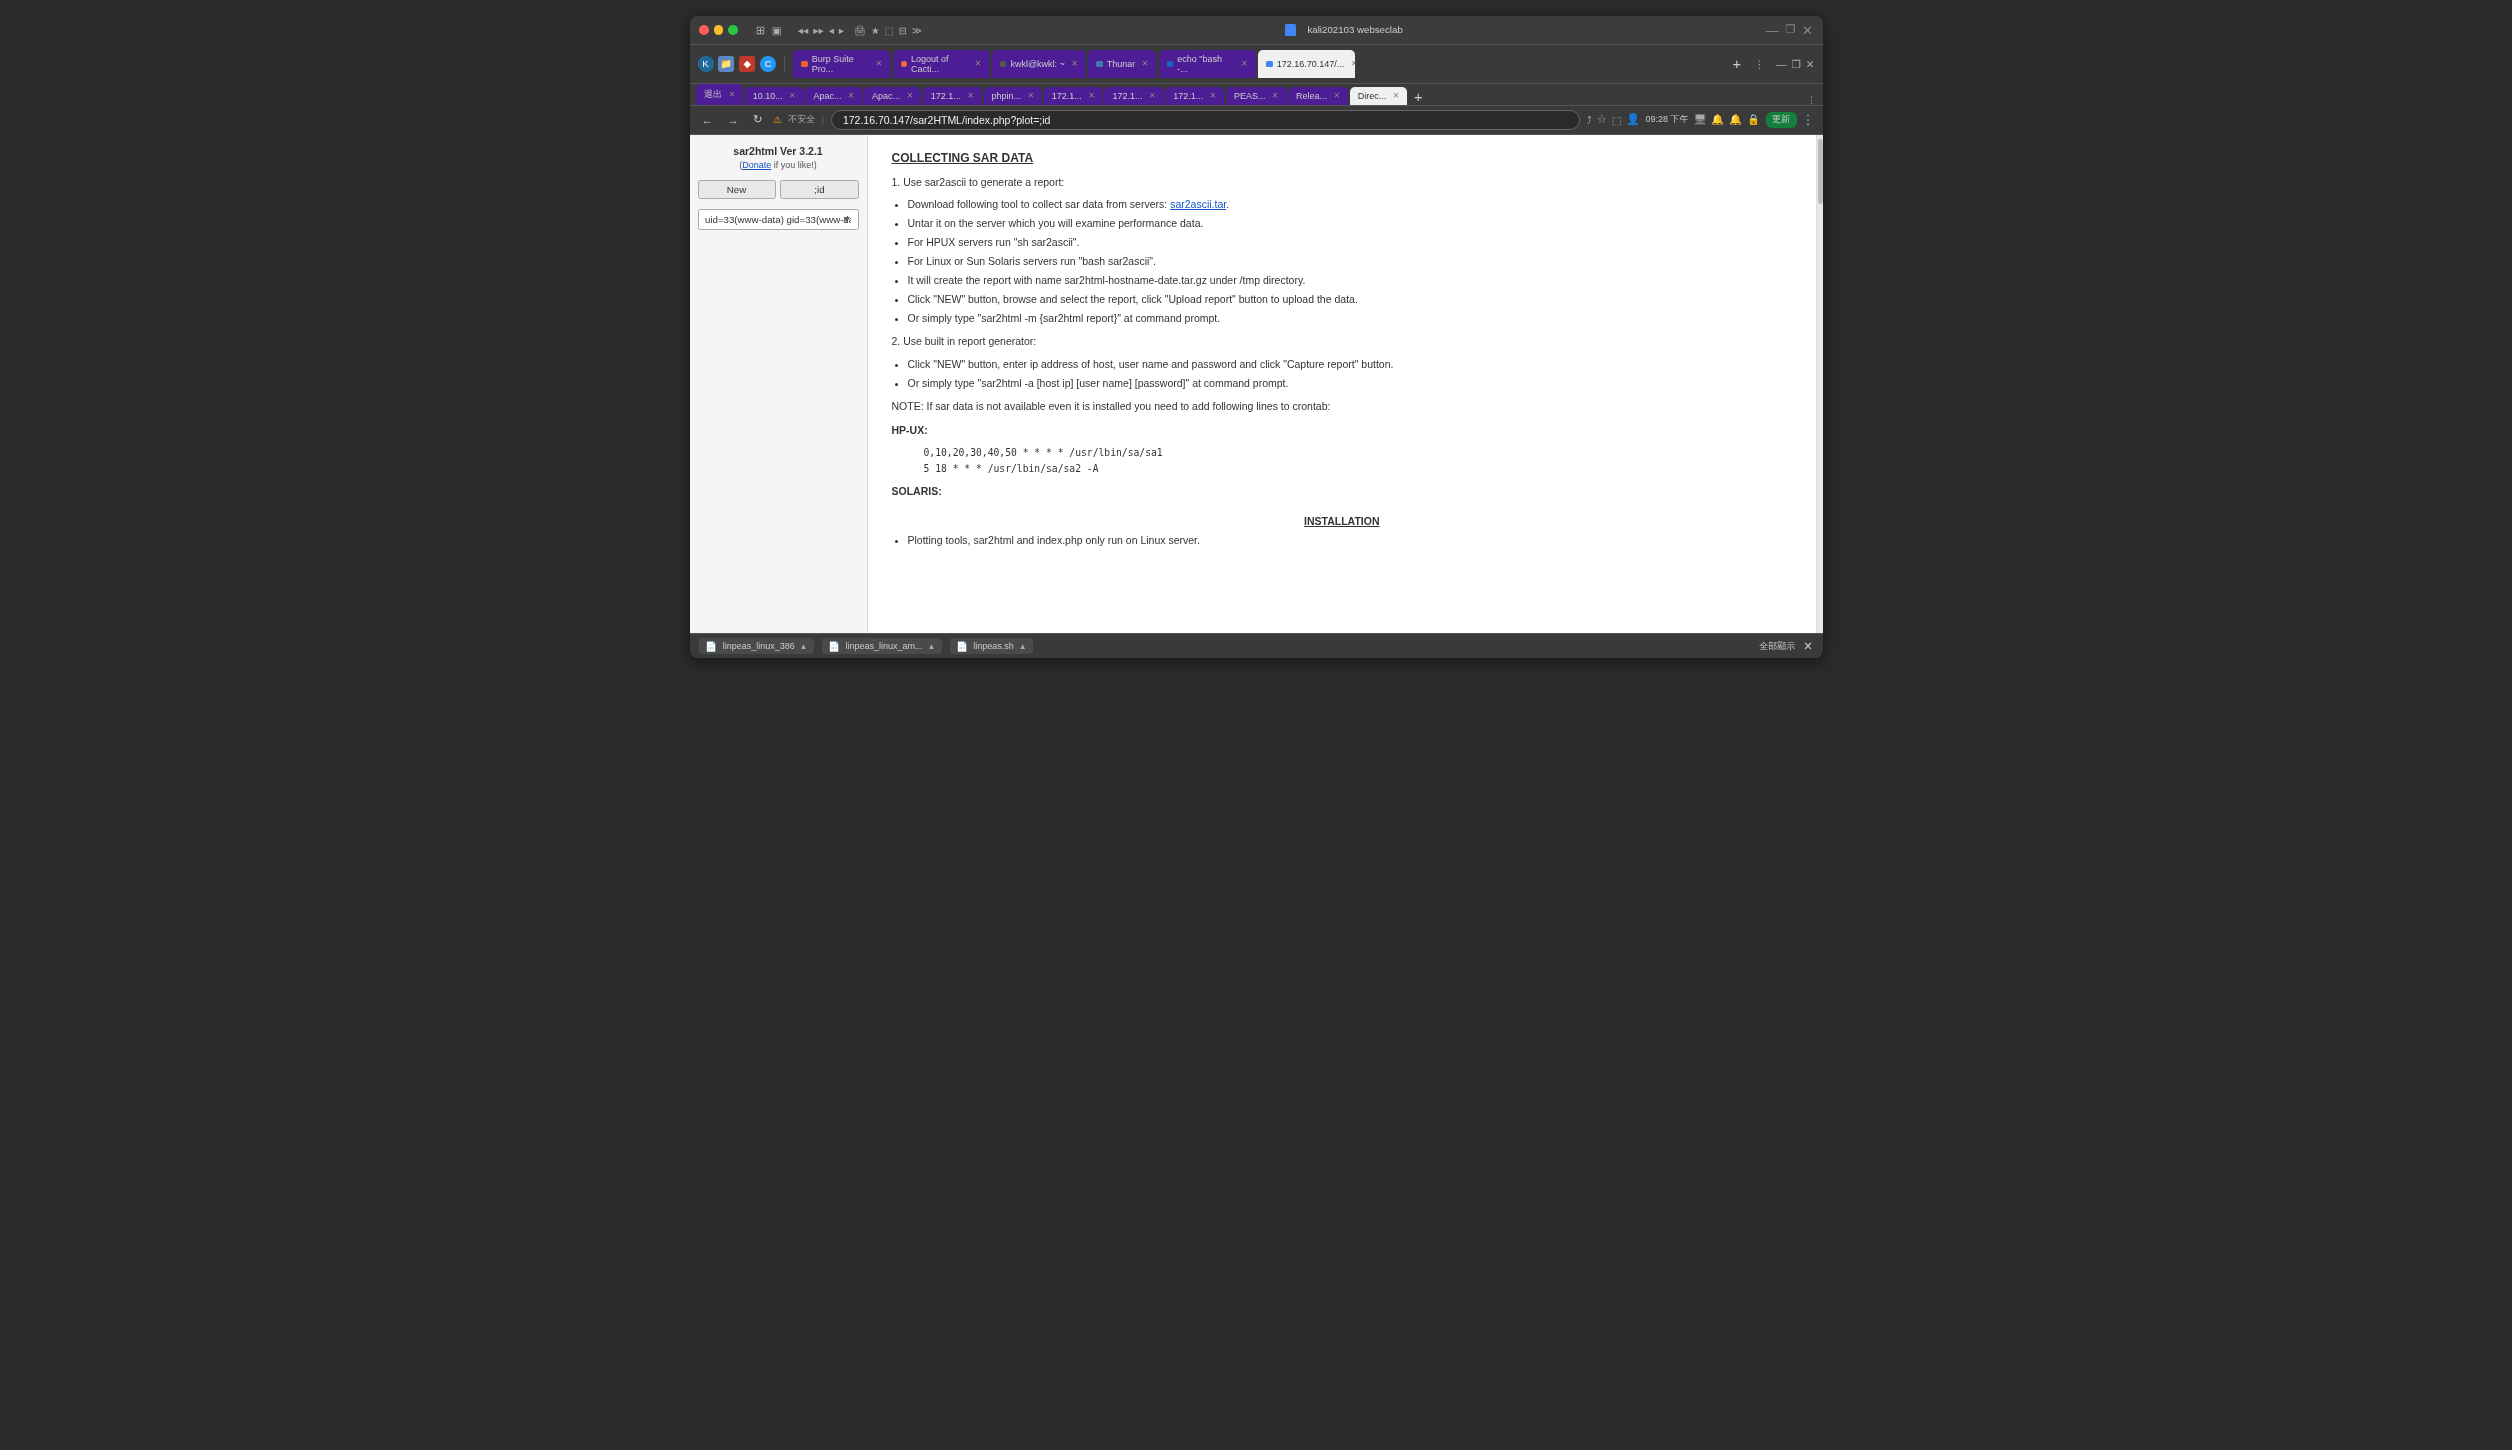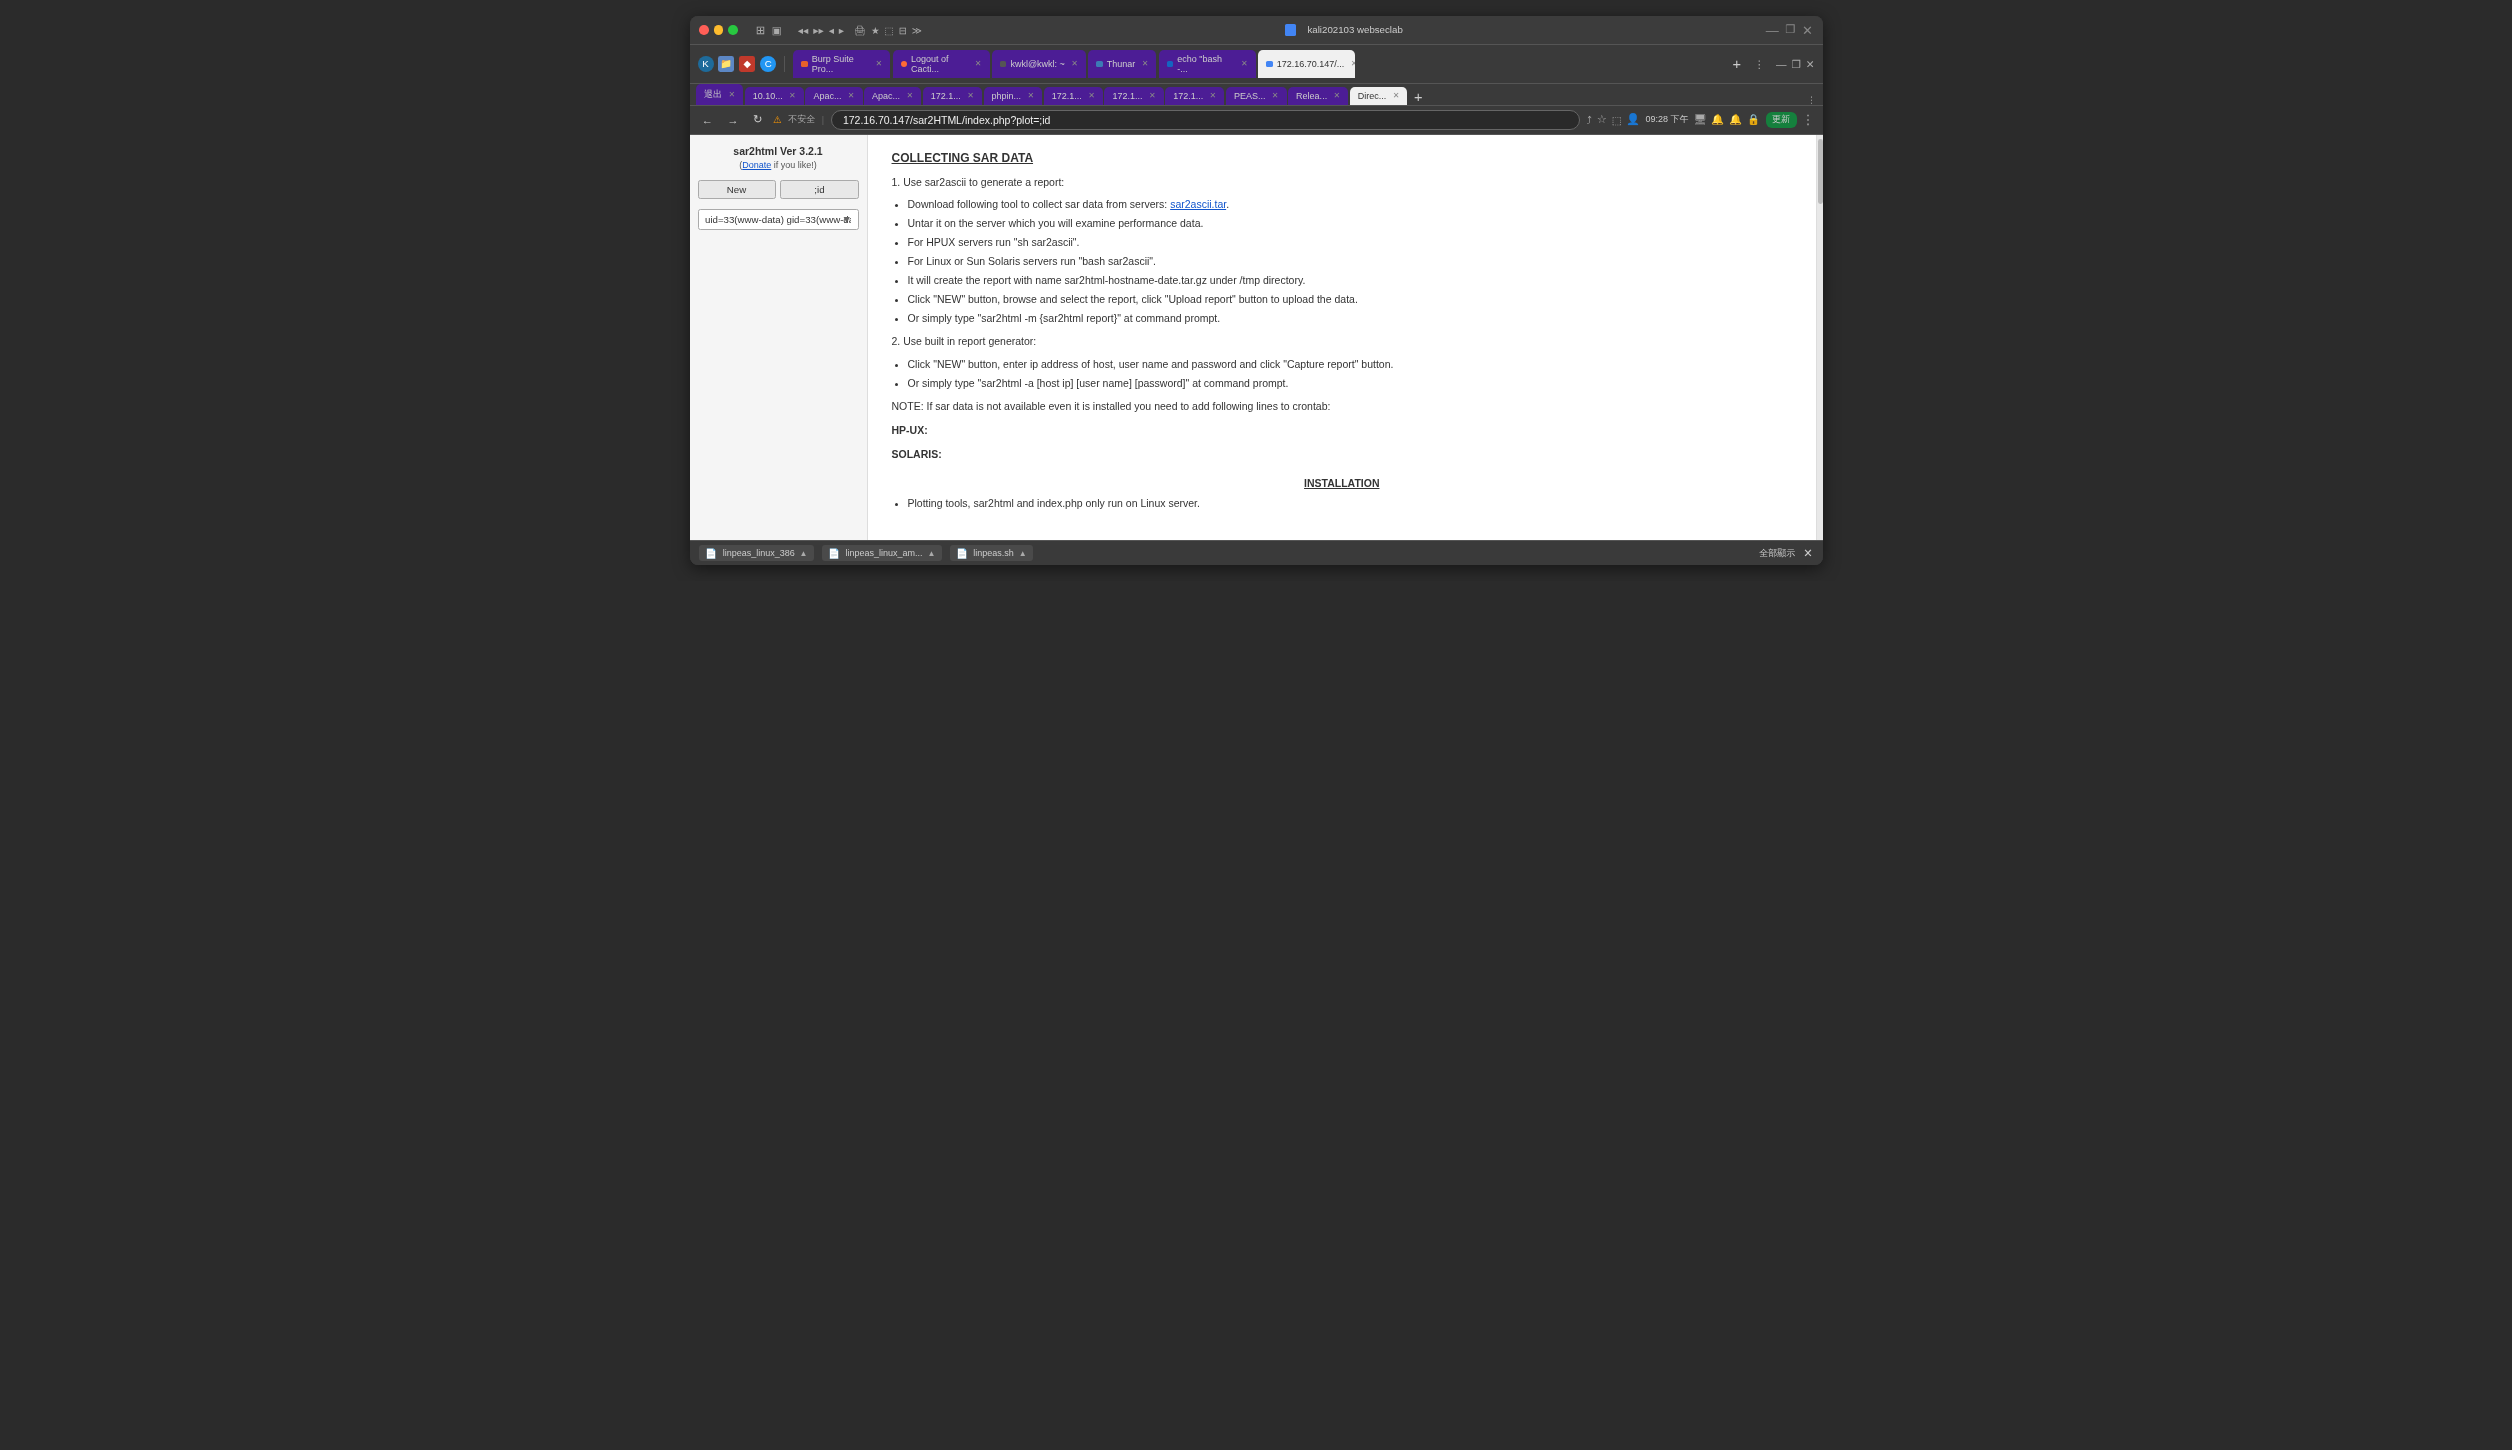--- a/index.html
+++ b/index.html
@@ -92,21 +92,21 @@
       padding: 3.2px 11.3px;
       font-size: 10.5px;
     }
     .address-right { display: flex; gap: 4.9px; align-items: center; }
     .app-icon { width: 16px; height: 16px; border-radius: 2.4px; cursor: pointer; display: flex; align-items: center; justify-content: center; font-size: 9.7px; }
 
     
     .content-area {
       display: flex;
       background: #84cc16;
-      height: 405px;
+      height: 498px;
     }
 
     
     .sidebar {
       width: 178px;
       background: #f5f5f5;
       border-right: 0.8px solid #ddd;
       padding: 9.7px 8px;
       flex-shrink: 0;
     }
@@ -463,20 +463,24 @@
       </ul>
 
       <p>2. Use built in report generator:</p>
       <ul>
         <li>Click "NEW" button, enter ip address of host, user name and password and click "Capture report" button.</li>
         <li>Or simply type "sar2html -a [host ip] [user name] [password]" at command prompt.</li>
       </ul>
 
       <p>NOTE: If sar data is not available even it is installed you need to add following lines to crontab:</p>
       <p class="section-label">HP-UX:</p>
+      <div class="code-block">
+        <div>0,10,20,30,40,50 * * * * /usr/lbin/sa/sa1</div>
+        <div>5 18 * * * /usr/lbin/sa/sa2 -A</div>
+      </div>
       <p class="section-label">SOLARIS:</p>
 
       <h3>INSTALLATION</h3>
       <ul>
         <li>Plotting tools, sar2html and index.php only run on Linux server.</li>
 
       </ul>
     </div>
 
     <div class="scrollbar-track">

